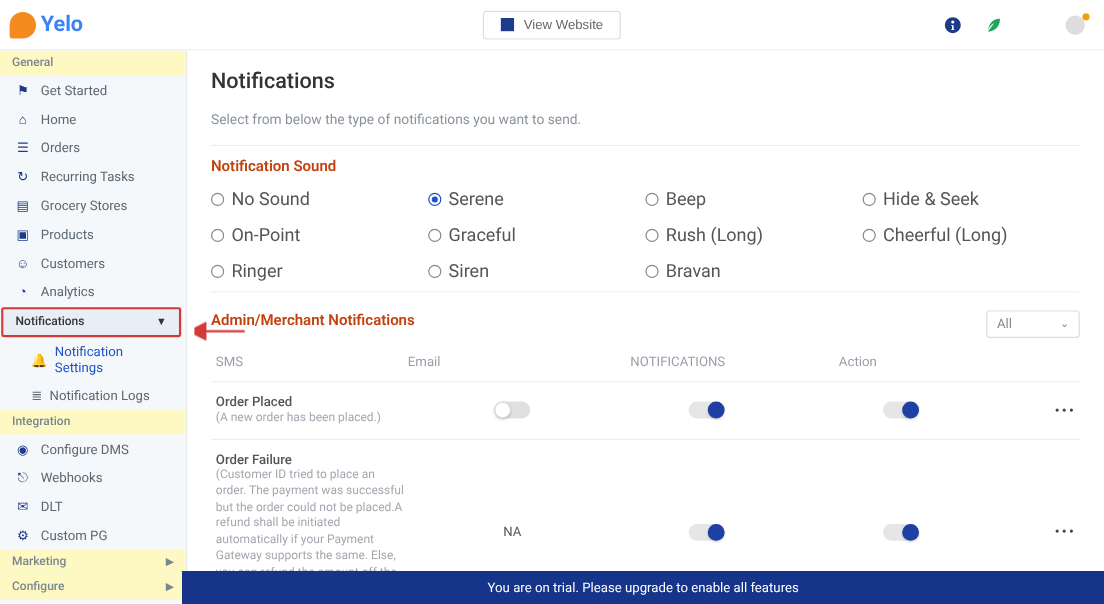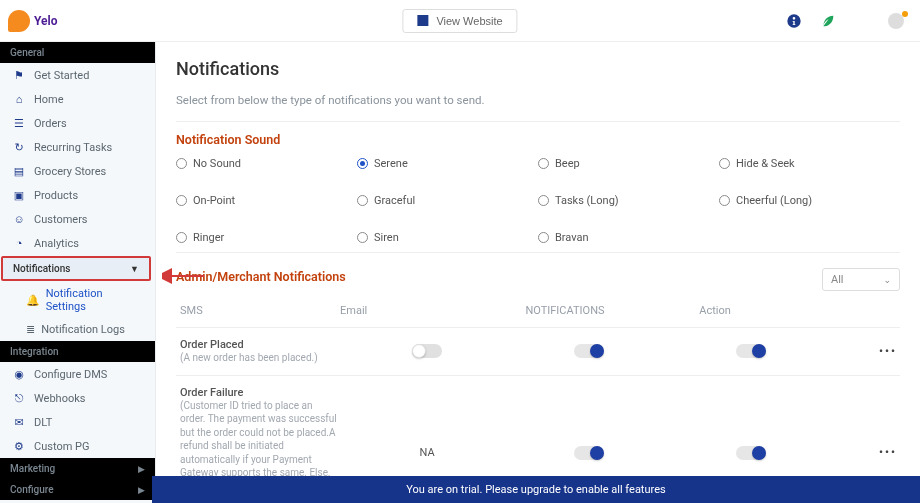--- a/index.html
+++ b/index.html
@@ -20,22 +20,22 @@
     align-items: center;
     border-bottom: 1px solid #eee;
     padding: 0 16px 0 8px;
     position: relative;
   }
   .brand {
     display: flex;
     align-items: center;
     gap: 4px;
     font-weight: 700;
-    font-size: 12px;
-    color: #4c1d95;
+    font-size: 18px;
+    color: #3b82f6;
   }
   .brand-lion {
     width: 22px; height: 22px;
     background: #f58a1f;
     border-radius: 50% 50% 50% 10%;
     position: relative;
   }
   .view-website {
     position: absolute;
     left: 50%;
@@ -83,21 +83,21 @@
     background: #f5f8fb;
     border-right: 1px solid #e8ecef;
     font-size: 11px;
     color: #5b6770;
     overflow-y: hidden;
   }
   .side-header {
     padding: 5px 10px;
     font-size: 10px;
     color: #7a8690;
-    background: #000000;
+    background: #fef9c3;
     font-weight: 500;
   }
   .side-header.expandable { display:flex; align-items:center; justify-content:space-between; cursor:pointer; }
   .side-item {
     padding: 5px 10px 5px 12px;
     display: flex;
     align-items: center;
     gap: 8px;
     cursor: pointer;
     color: #5b6770;
@@ -128,22 +128,22 @@
     padding: 16px 20px 0 20px;
     position: relative;
   }
   h1.page-title { font-size: 18px; font-weight:500; color:#333; margin-bottom: 14px; }
   .sub { font-size: 11.5px; color:#8a939c; margin-bottom: 14px; }
   hr.thin { border:none; border-top:1px solid #eee; margin: 8px 0 10px 0; }
   .section-title { font-size: 12.5px; font-weight:600; color:#c2410c; margin: 4px 0 10px 0; }
   .sound-grid {
     display: grid;
     grid-template-columns: repeat(4, 1fr);
-    row-gap: 24px;
-    font-size: 11px;
+    row-gap: 12px;
+    font-size: 15px;
     color: #555;
     margin-bottom: 6px;
   }
   .radio {
     display: flex; align-items: center; gap: 6px; cursor:pointer;
   }
   .radio .r {
     width:11px;height:11px;border:1px solid #888;border-radius:50%;
     display:inline-flex;align-items:center;justify-content:center;
   }
@@ -359,21 +359,21 @@
         <label class="radio">
           <span class="r"></span>
           <span>On-Point</span>
         </label>
         <label class="radio">
           <span class="r"></span>
           <span>Graceful</span>
         </label>
         <label class="radio">
           <span class="r"></span>
-          <span>Tasks (Long)</span>
+          <span>Rush (Long)</span>
         </label>
         <label class="radio">
           <span class="r"></span>
           <span>Cheerful (Long)</span>
         </label>
         <label class="radio">
           <span class="r"></span>
           <span>Ringer</span>
         </label>
         <label class="radio">

